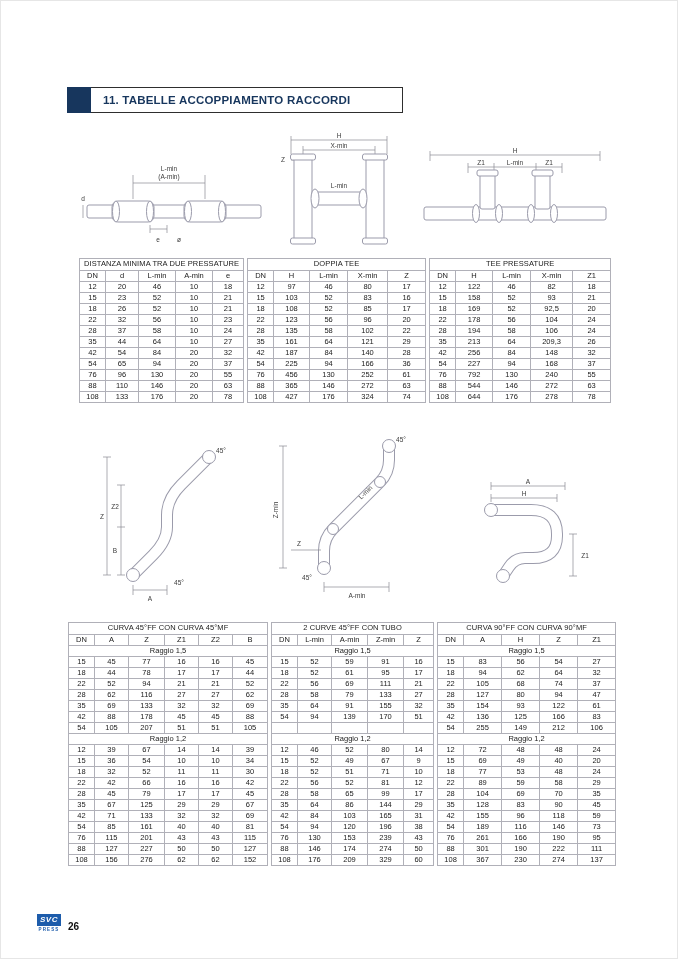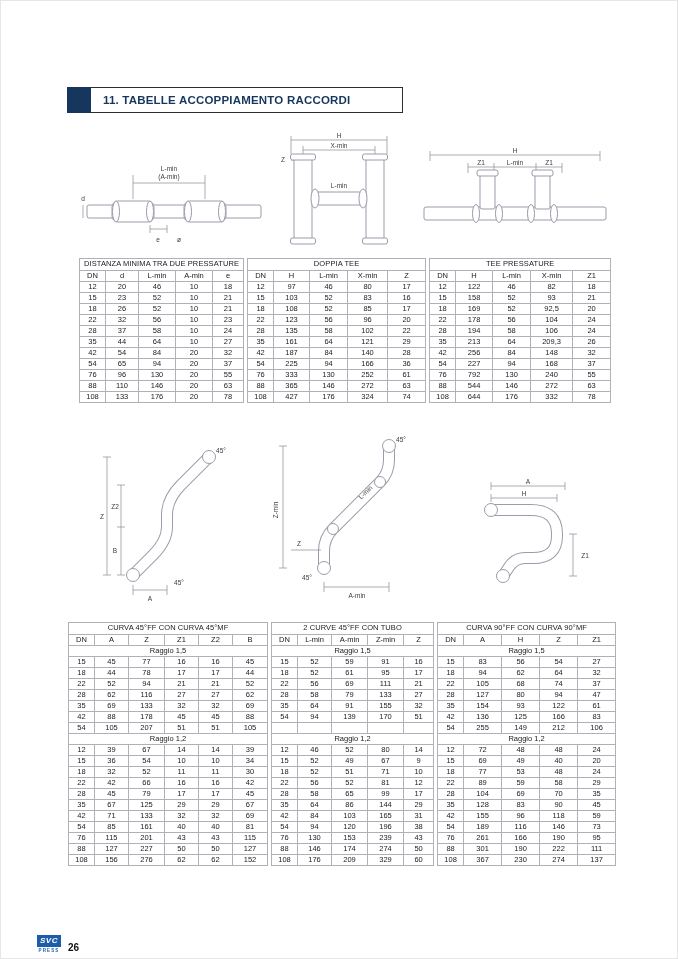--- a/index.html
+++ b/index.html
@@ -29,21 +29,21 @@
     border:1px solid #b0b0b8; font-size:7.5px; font-weight:normal; text-align:center;
     height:11px; padding:0 1px; color:#1a1a1a; line-height:1.1; background:#fff;
     overflow:hidden; white-space:nowrap;
   }
   .data-table .title-row th { height:12px; letter-spacing:0.1px; }
 
   
   .footer { position:absolute; left:36px; top:913px; display:flex; align-items:flex-end; gap:7px; }
   .logo { display:flex; flex-direction:column; align-items:center; }
   .logo-top { background:#1d5cab; color:#fff; font-weight:bold; font-style:italic; font-size:8px;
-              line-height:1; padding:2px 3px; letter-spacing:0.5px;margin-top:21px; }
+              line-height:1; padding:2px 3px; letter-spacing:0.5px; }
   .logo-bottom { color:#1d5cab; font-size:4.5px; font-weight:bold; letter-spacing:1.1px; margin-top:1px; }
   .page-num { font-size:10px; font-weight:bold; color:#111; }
 </style>
 </head>
 <body>
 
 <div class="page">
 
   <div class="title-block">
     <div class="title-square"></div>
@@ -307,21 +307,21 @@
           </tr>
           <tr>
             <td>54</td>
             <td>225</td>
             <td>94</td>
             <td>166</td>
             <td>36</td>
           </tr>
           <tr>
             <td>76</td>
-            <td>333</td>
+            <td>456</td>
             <td>130</td>
             <td>252</td>
             <td>61</td>
           </tr>
           <tr>
             <td>88</td>
             <td>365</td>
             <td>146</td>
             <td>272</td>
             <td>63</td>
@@ -424,21 +424,21 @@
             <td>88</td>
             <td>544</td>
             <td>146</td>
             <td>272</td>
             <td>63</td>
           </tr>
           <tr>
             <td>108</td>
             <td>644</td>
             <td>176</td>
-            <td>332</td>
+            <td>278</td>
             <td>78</td>
           </tr>
         </tbody>
     </table>
   </div>
 
   <svg class="diag" style="left:96px;top:438px" width="140" height="165" viewBox="0 0 140 165">
     <g>
       <path class="tube-out" d="M112,18 L84,46 Q70,60 70,76 L70,88 Q70,102 56,116 L36,136"></path>
       <path class="tube-in" d="M112,18 L84,46 Q70,60 70,76 L70,88 Q70,102 56,116 L36,136"></path>

